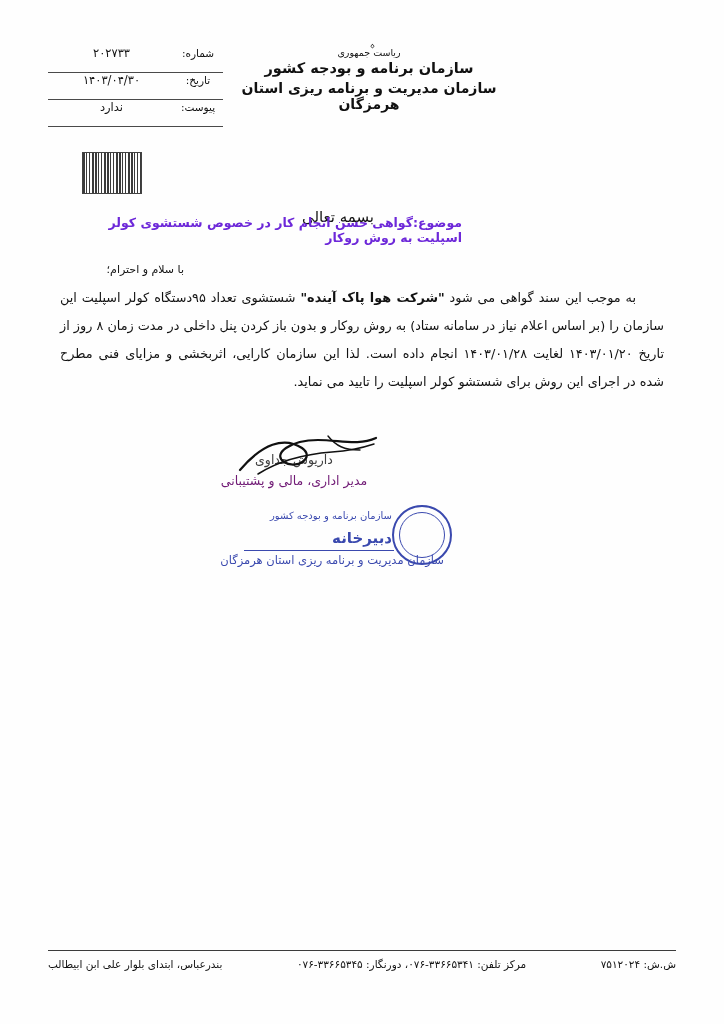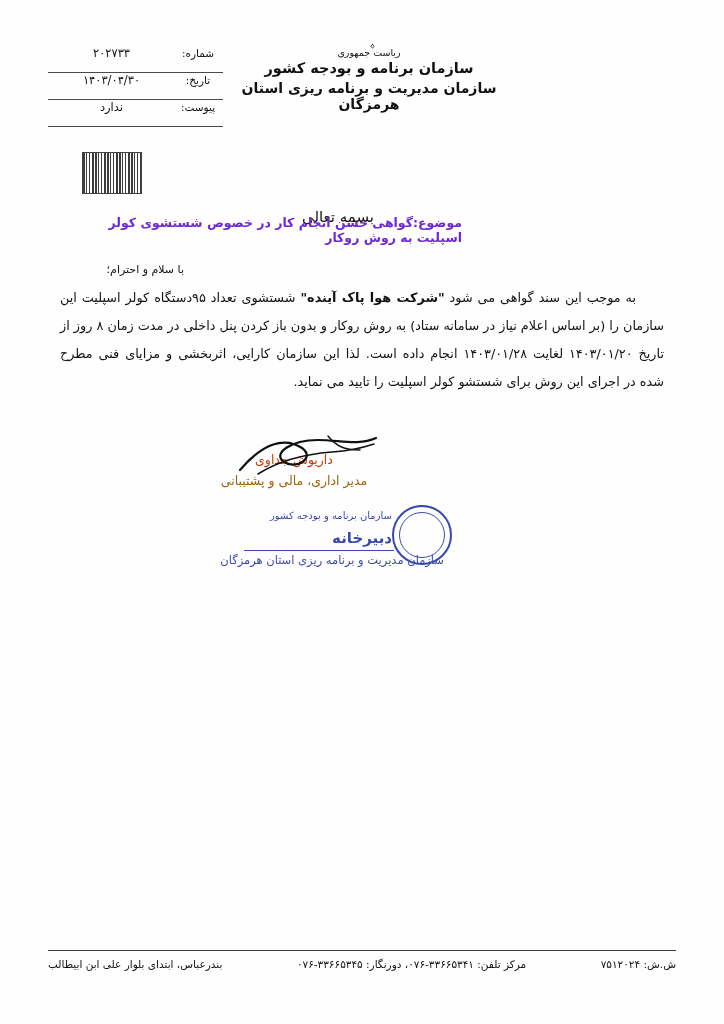--- a/index.html
+++ b/index.html
@@ -173,27 +173,27 @@
   .sign-scribble {
     position: absolute;
     top: -22px;
     right: 12px;
     width: 150px;
     height: 48px;
     pointer-events: none;
   }
   .sign-name {
     font-size: 12.5px;
-    color: #c2410c;
+    color: #404040;
     margin-bottom: 6px;
     font-weight: normal;
   }
   .sign-title {
     font-size: 12.5px;
-    color: #a16207;
+    color: #701a75;
   }
 
   
   .stamp {
     position: absolute;
     top: 505px;
     right: 262px;
     width: 250px;
     height: 80px;
     color: #2a3aa8;

